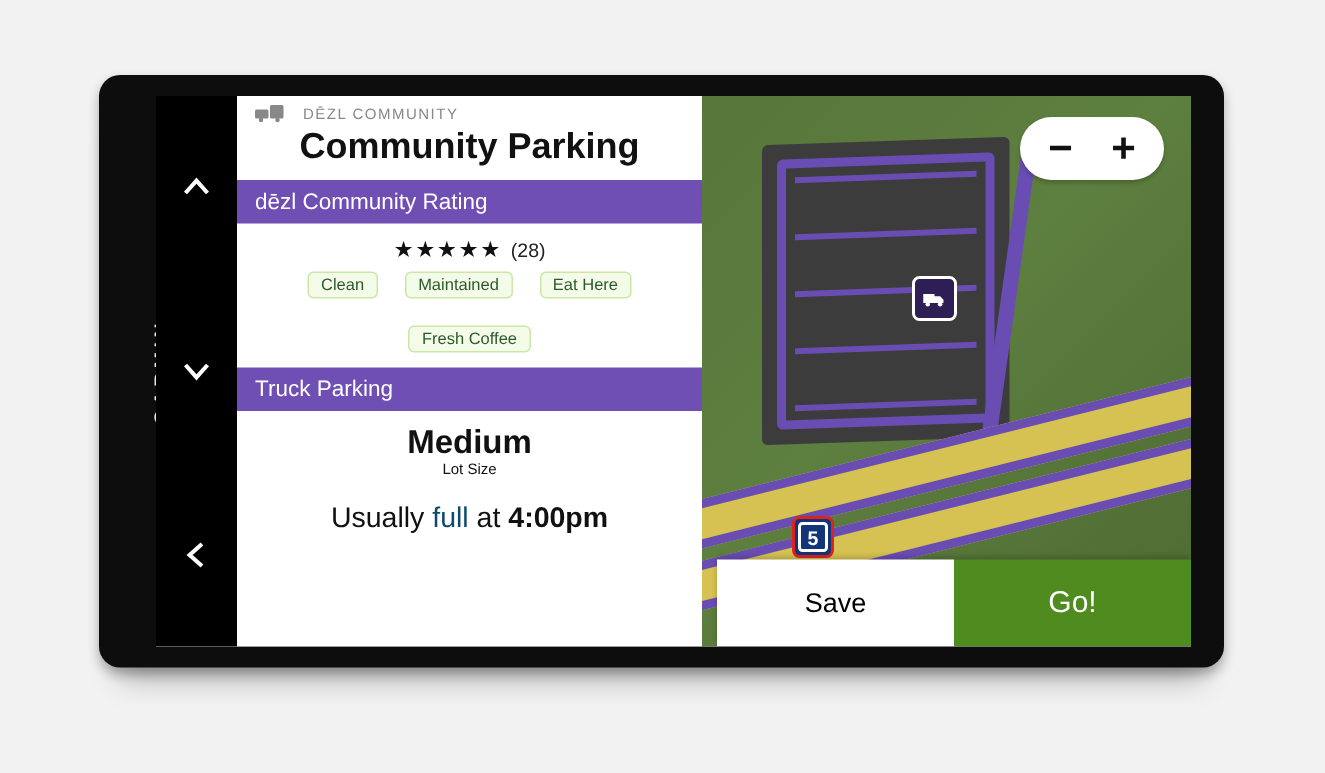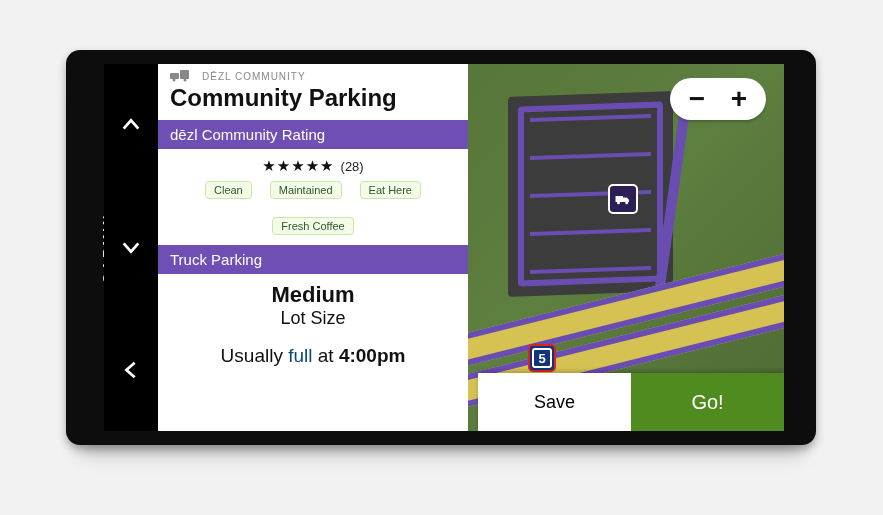--- a/index.html
+++ b/index.html
@@ -6,21 +6,21 @@
   html, body { width: 883px; height: 515px; background: #f5f5f5; font-family: Arial, Helvetica, sans-serif; overflow: hidden; }
   .stage { width: 883px; height: 515px; position: relative; background:#f2f2f2; }
 
   .device {
     position: absolute;
     left: 66px; top: 50px;
     width: 750px; height: 395px;
     background: #0d0d0d;
     border-radius: 14px;
     box-shadow: 0 4px 8px rgba(0,0,0,0.3), 0 22px 18px -14px rgba(0,0,0,0.25);
-    padding: 14px 32px 14px 14px;
+    padding: 14px 22px 14px 14px;
     display: flex;
   }
 
   .brand {
     position: absolute;
     left: 6px; top: 50%;
     transform: translateY(-50%) rotate(-90deg);
     transform-origin: center;
     color: #e9e9e9;
     font-size: 13px;
@@ -73,20 +73,21 @@
   .panel-header-row .logo {
     width:26px; height:12px;
     display:flex; align-items:center;
   }
   .panel-header-row .logo svg { width:26px; height:12px; }
   .page-title {
     font-size: 24px;
     font-weight: 800;
     padding: 0 12px 8px 12px;
     color:#111;
+    text-align:center;
   }
   .section-bar {
     background: #6f4fb3;
     color:#fff;
     font-weight:400;
     font-size:15px;
     padding:6px 12px;
   }
   .rating-row {
     padding:8px 12px 6px 12px;
@@ -103,21 +104,21 @@
   .tag {
     font-size:11px;
     color:#2a5a2a;
     background:#f4fbe9;
     border:1px solid #c9e8a6;
     border-radius:4px;
     padding:2px 8px;
   }
   .lot-block { text-align:center; padding:8px 12px 6px 12px;}
   .lot-val { font-size:22px; font-weight:800; }
-  .lot-lbl { font-size:18px; }
+  .lot-lbl { font-size:10px; }
   .usually {
     text-align:center;
     font-size:19px;
     padding:10px 12px 14px 12px;
   }
   .usually .full { color:#0c4a6e; }
   .usually .time { font-weight:800;margin-top:25px; }
 
   
   .map {

